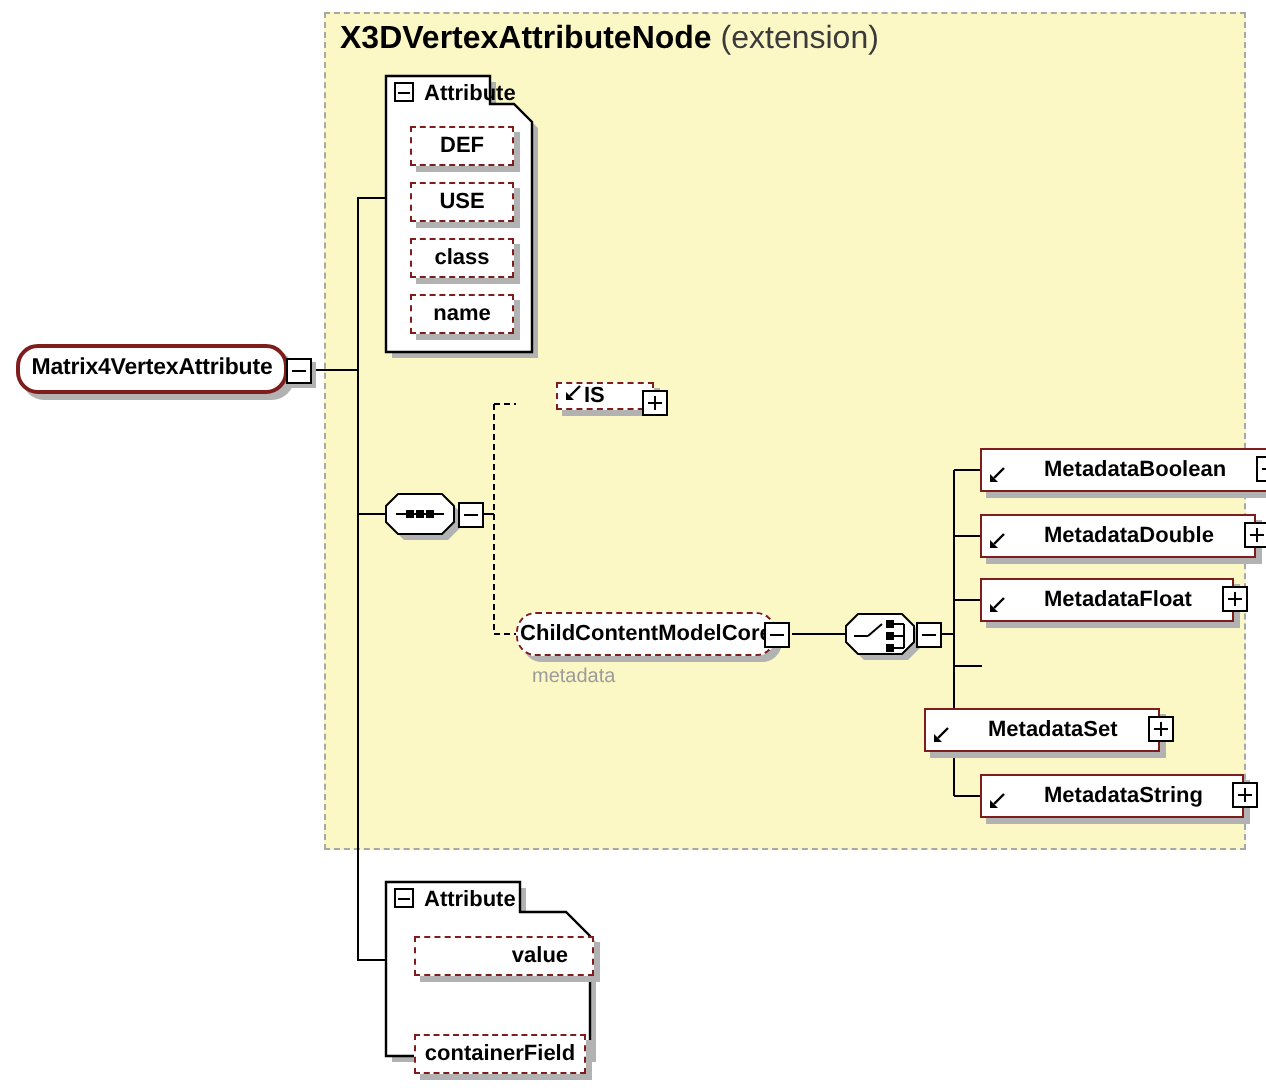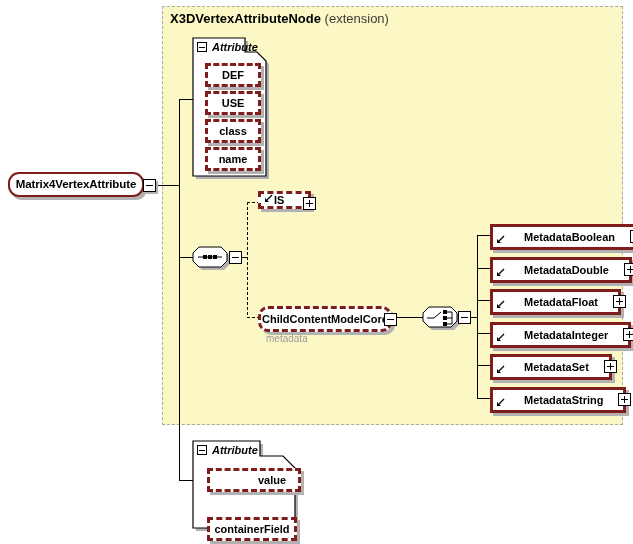--- a/index.html
+++ b/index.html
@@ -9,43 +9,43 @@
   }
   html,body{margin:0;padding:0;background:#fff;}
   .canvas{
     position:relative;width:633px;height:544px;overflow:hidden;background:#fff;
     font-family:"Liberation Sans",sans-serif;color:#000;
   }
   .ext-box{
     position:absolute;left:162px;top:6px;width:459px;height:417px;
     background:var(--extension-bg);border:1px dashed #A8A8A8;
   }
-  .ext-title{position:absolute;left:170px;top:11px;font-size:13px;white-space:nowrap;text-align:center;}
+  .ext-title{position:absolute;left:170px;top:11px;font-size:16px;white-space:nowrap;text-align:center;}
   .ext-title .b{font-weight:bold;}
   .ext-title .n{font-weight:normal;color:#3a3a3a;}
   svg.wires{position:absolute;left:0;top:0;pointer-events:none;}
   .el{
-    position:absolute;background:#fff;border:3px solid #7f1d1d;
+    position:absolute;background:#fff;border:1px solid #7f1d1d;
     box-shadow:3px 3px 0 var(--shadow);font-weight:bold;font-size:11px;
     white-space:nowrap;box-sizing:content-box;
   }
   .root-el{
     left:8px;top:172px;width:132px;height:21px;border-width:2px;
     line-height:21px;text-align:center;font-size:11.5px;letter-spacing:-0.1px;
     box-shadow:3px 3px 0 var(--shadow);
     border-radius:11px;
   }
   .attr-item{
     border-style:dashed;text-align:center;height:18px;line-height:18px;left:205px;width:50px;
   }
   .attr-item.b2{left:207px;}
   .ref{
     height:20px;line-height:20px;padding:0 20px 0 31px;
   }
-  .dashed{border-style:dashed;}
+  .dashed{border-style:dashed;margin-left:20px;}
   .is-el{left:258px;top:191px;padding:0 24px 0 13px;}
   .ccmc{
     left:258px;top:306px;width:128px;height:20px;line-height:20px;text-align:center;
     border-style:dashed;border-radius:10px;padding:0;
   }
   .annotation{
     position:absolute;left:266px;top:333px;font-size:10px;color:var(--annotation);
   }
   .pm{
     position:absolute;width:11px;height:11px;background:#fff;border:1px solid #000;
@@ -54,21 +54,21 @@
   .pm::before{content:"";position:absolute;left:2px;right:2px;top:5px;height:1px;background:#000;}
   .pm.plus::after{content:"";position:absolute;top:2px;bottom:2px;left:5px;width:1px;background:#000;}
   .pm.shadowed{box-shadow:2px 2px 0 var(--shadow);}
   .pm.edge{right:-8px;top:3px;}
   .pm9{
     position:relative;display:inline-block;width:8px;height:8px;background:#fff;
     border:1px solid #000;vertical-align:-1px;margin-right:5px;
   }
   .pm9::before{content:"";position:absolute;left:1px;right:1px;top:3.5px;height:1px;background:#000;}
   .tab-label{
-    position:absolute;font-size:11px;font-style:italic;font-weight:600;white-space:nowrap;
+    position:absolute;font-size:11px;font-weight:600;white-space:nowrap;
   }
   .arr{position:absolute;left:3px;bottom:3px;}
   .oct{position:absolute;}
 </style>
 </head>
 <body>
 
 <div class="canvas">
 
   <div class="ext-box"></div>
@@ -156,29 +156,21 @@
     <span class="pm plus edge"></span>
   </div>
   <div class="el ref" style="left:490px;top:289px;">
     <svg class="arr" width="9" height="9" viewBox="0 0 9 9">
         <path d="M8 1 L3 6" stroke="#000" stroke-width="1.2" fill="none"></path>
         <path d="M1 8 L1 4 L5 8 Z" fill="#000"></path>
       </svg>
     <span>MetadataFloat</span>
     <span class="pm plus edge"></span>
   </div>
-  <div class="el ref" style="left:490px;top:322px;">
-    <svg class="arr" width="9" height="9" viewBox="0 0 9 9">
-        <path d="M8 1 L3 6" stroke="#000" stroke-width="1.2" fill="none"></path>
-        <path d="M1 8 L1 4 L5 8 Z" fill="#000"></path>
-      </svg>
-    <span>MetadataInteger</span>
-    <span class="pm plus edge"></span>
-  </div>
-  <div class="el ref" style="left:490px;top:354px;">
+  <div class="el ref" style="left:462px;top:354px;">
     <svg class="arr" width="9" height="9" viewBox="0 0 9 9">
         <path d="M8 1 L3 6" stroke="#000" stroke-width="1.2" fill="none"></path>
         <path d="M1 8 L1 4 L5 8 Z" fill="#000"></path>
       </svg>
     <span>MetadataSet</span>
     <span class="pm plus edge"></span>
   </div>
   <div class="el ref" style="left:490px;top:387px;">
     <svg class="arr" width="9" height="9" viewBox="0 0 9 9">
         <path d="M8 1 L3 6" stroke="#000" stroke-width="1.2" fill="none"></path>

